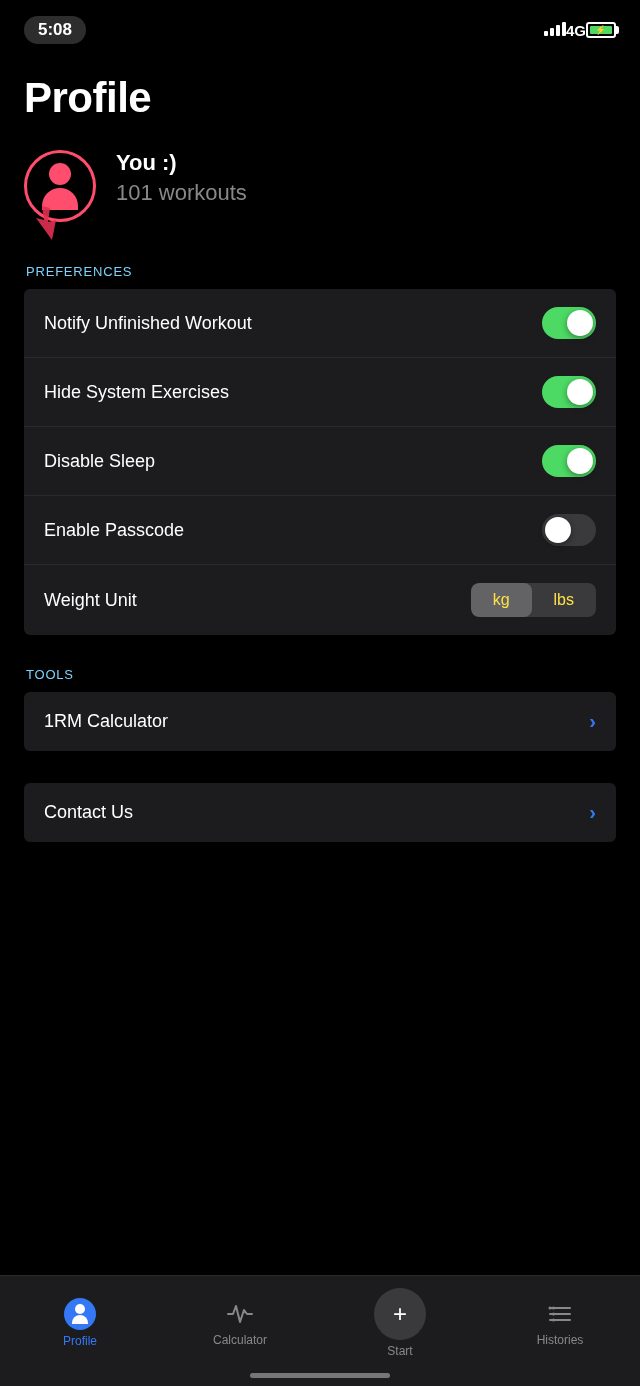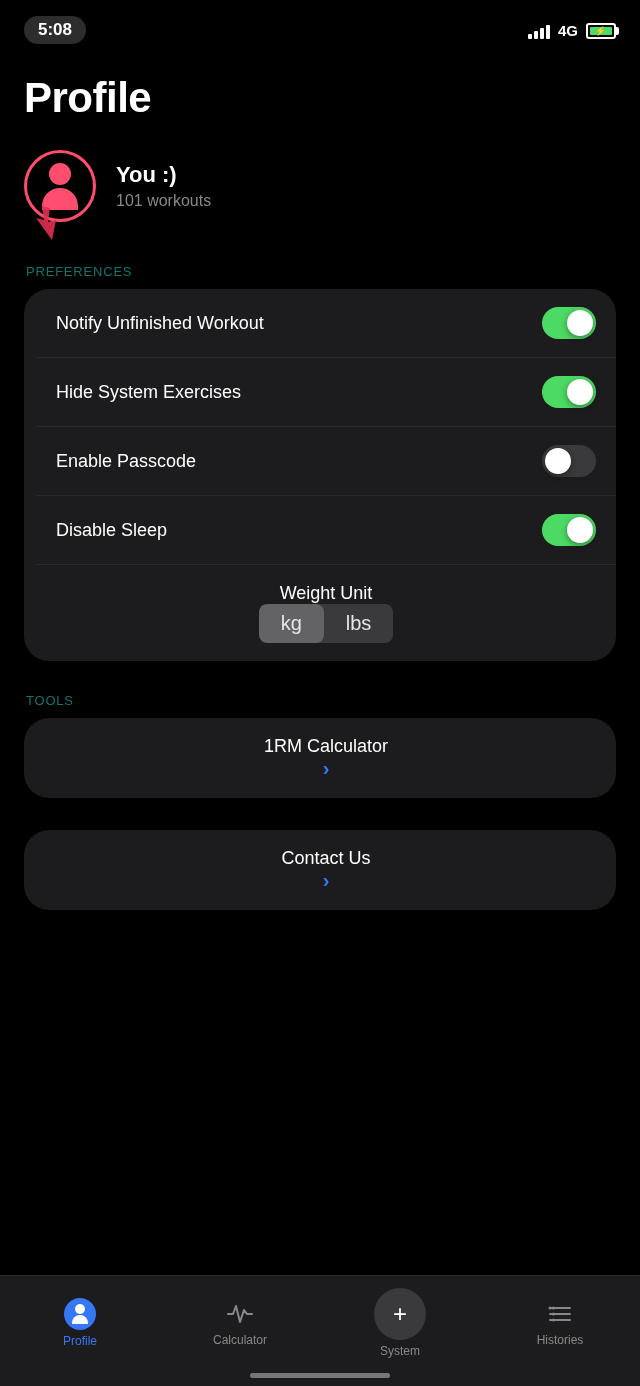--- a/index.html
+++ b/index.html
@@ -28,22 +28,21 @@
       background: #2d2d2d;
       color: #fff;
       font-size: 17px;
       font-weight: 600;
       padding: 4px 14px;
       border-radius: 20px;
     }
 
     .status-right {
       display: flex;
-      align-items: flex-end;
-      gap: 8px;
+      align-items: flex-start;
     }
 
     .signal-bars {
       display: flex;
       align-items: flex-end;
       gap: 2px;
     }
 
     .signal-bars span {
       display: block;
@@ -117,21 +116,20 @@
       font-size: 42px;
       font-weight: 800;
       color: #fff;
       margin-bottom: 28px;
       letter-spacing: -0.5px;
     }
 
     
     .profile-section {
       display: flex;
-      align-items: center;
       gap: 20px;
       margin-bottom: 42px;
       position: relative;
     }
 
     .avatar-container {
       position: relative;
       width: 72px;
       height: 72px;
       flex-shrink: 0;
@@ -184,56 +182,54 @@
       flex-direction: column;
     }
 
     .profile-name {
       font-size: 22px;
       font-weight: 600;
       color: #fff;
     }
 
     .profile-workouts {
-      font-size: 16px;
+      font-size: 22px;
       color: #888;
       margin-top: 4px;
     }
 
     
     .section-label {
       font-size: 13px;
       font-weight: 500;
-      color: #0f766e;
+      color: #7dd3fc;
       letter-spacing: 0.8px;
       text-transform: uppercase;
       margin-bottom: 10px;
       padding-left: 2px;
     }
 
     
     .card {
       background: #1c1c1e;
-      border-radius: 25px;
+      border-radius: 6px;
       overflow: hidden;
       margin-bottom: 32px;
-      padding-left: 12px;
     }
 
     .card-row {
       display: flex;
       align-items: center;
       justify-content: space-between;
       padding: 18px 20px;
       border-bottom: 1px solid #2a2a2a;
     }
 
     .card-row:last-child {
       border-bottom: none;
-      flex-direction: column;
     }
 
     .card-row-label {
       font-size: 18px;
       font-weight: 400;
       color: #fff;
     }
 
     
     .toggle {
@@ -275,23 +271,23 @@
     
     .weight-unit-selector {
       display: flex;
       background: #3a3a3c;
       border-radius: 8px;
       overflow: hidden;
     }
 
     .weight-unit-btn {
       padding: 8px 22px;
-      font-size: 20px;
+      font-size: 16px;
       font-weight: 500;
-      color: #e5e5e5;
+      color: #fde047;
       cursor: pointer;
     }
 
     .weight-unit-btn.active {
       background: #636366;
       border-radius: 8px;
     }
 
     
     .chevron {
@@ -465,29 +461,29 @@
       </div>
 
       <div class="card-row">
         <span class="card-row-label">Hide System Exercises</span>
         <div class="toggle on">
           <div class="toggle-knob"></div>
         </div>
       </div>
 
       <div class="card-row">
+        <span class="card-row-label">Disable Sleep</span>
+        <div class="toggle on">
+          <div class="toggle-knob"></div>
+        </div>
+      </div>
+
+      <div class="card-row">
         <span class="card-row-label">Enable Passcode</span>
         <div class="toggle off">
-          <div class="toggle-knob"></div>
-        </div>
-      </div>
-
-      <div class="card-row">
-        <span class="card-row-label">Disable Sleep</span>
-        <div class="toggle on">
           <div class="toggle-knob"></div>
         </div>
       </div>
 
       <div class="card-row">
         <span class="card-row-label">Weight Unit</span>
         <div class="weight-unit-selector">
           <div class="weight-unit-btn active">kg</div>
           <div class="weight-unit-btn">lbs</div>
         </div>
@@ -534,21 +530,21 @@
     <div class="nav-icon">
       <svg width="28" height="28" viewBox="0 0 28 28" fill="none">
         <polyline points="2,14 7,14 10,6 14,22 18,10 21,14 26,14" stroke="#888" stroke-width="2" fill="none" stroke-linecap="round" stroke-linejoin="round"></polyline>
       </svg>
     </div>
     <span class="nav-label">Calculator</span>
   </div>
 
   <div class="nav-item">
     <div class="nav-start-btn">+</div>
-    <span class="nav-label">System</span>
+    <span class="nav-label">Start</span>
   </div>
 
   <div class="nav-item">
     <div class="nav-icon">
       <svg width="28" height="28" viewBox="0 0 28 28" fill="none">
         <line x1="4" y1="8" x2="24" y2="8" stroke="#888" stroke-width="2" stroke-linecap="round"></line>
         <line x1="4" y1="14" x2="24" y2="14" stroke="#888" stroke-width="2" stroke-linecap="round"></line>
         <line x1="4" y1="20" x2="24" y2="20" stroke="#888" stroke-width="2" stroke-linecap="round"></line>
         <line x1="4" y1="8" x2="4" y2="8" stroke="#888" stroke-width="3" stroke-linecap="round"></line>
         <circle cx="7.5" cy="8" r="1.5" fill="#888"></circle>

